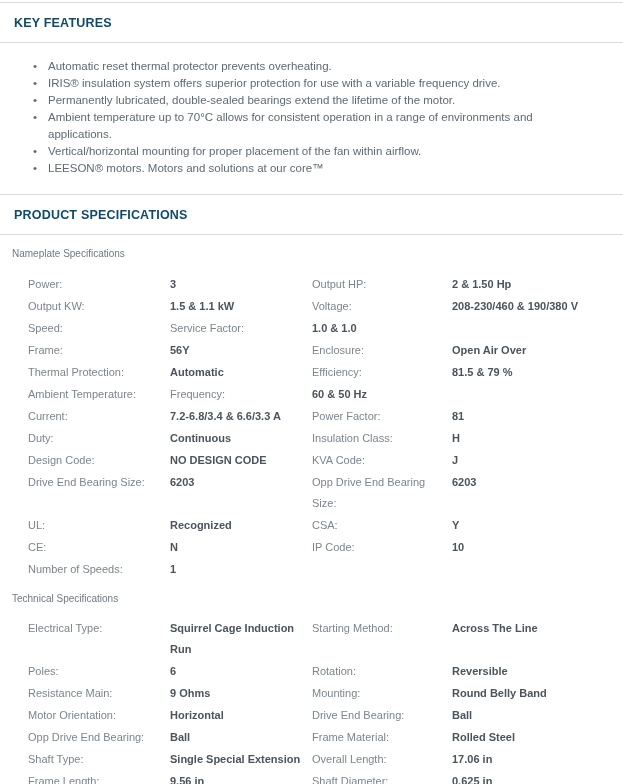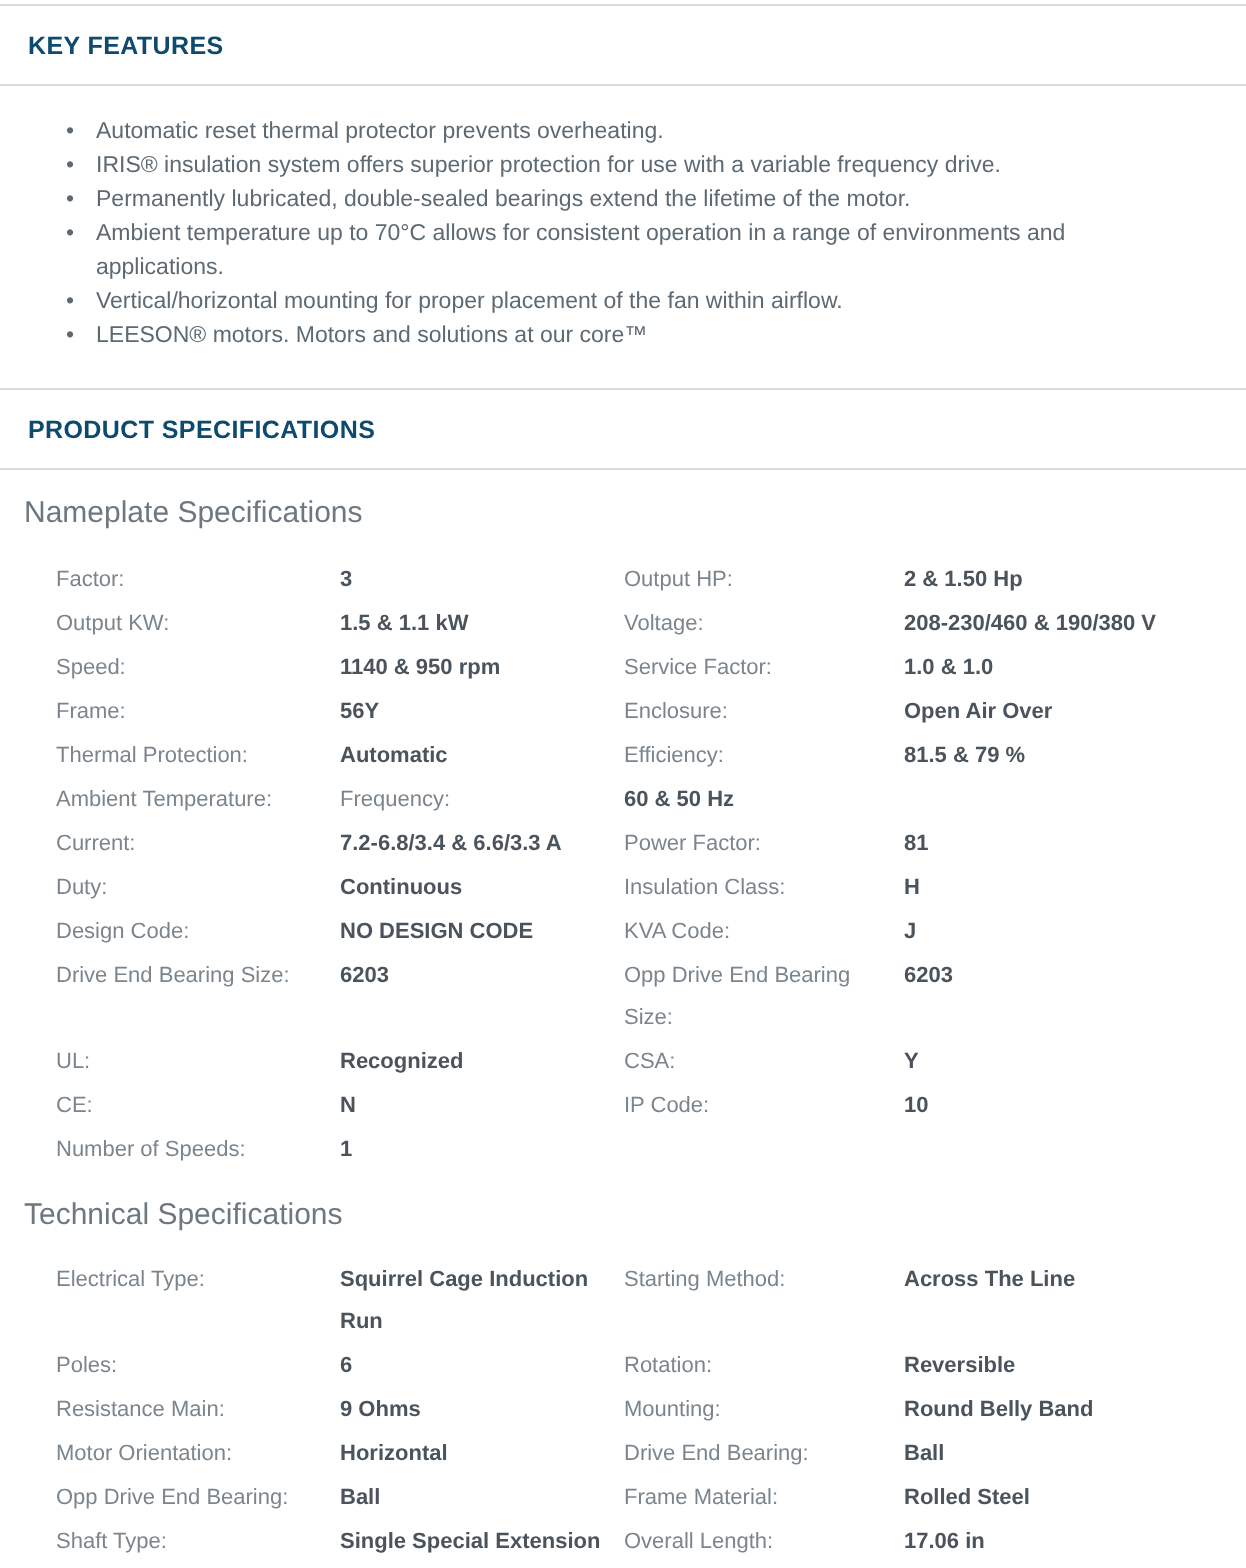--- a/index.html
+++ b/index.html
@@ -45,21 +45,21 @@
   .bullet {
     position: absolute;
     left: 33px;
     top: 0;
     color: #5d6a73;
     font-size: 11.5px;
     line-height: 17px;
   }
   .subheading {
     margin: 13px 0 0 12px;
-    font-size: 15px;
+    font-size: 10px;
     font-weight: 400;
     color: #6e7880;
   }
   .spec-table {
     margin-top: 15px;
     padding: 0 8px 0 28px;
   }
   .spec-row {
     display: grid;
     grid-template-columns: 142px 142px 140px 1fr;
@@ -127,36 +127,35 @@
   <hr class="rule">
 
   <section>
     <h2 class="section-title">PRODUCT SPECIFICATIONS</h2>
     <hr class="rule">
 
     <h3 class="subheading">Nameplate Specifications</h3>
     <div class="spec-table">
 
         <div class="spec-row">
-          <div class="spec-label">Factor:</div>
+          <div class="spec-label">Power:</div>
           <div class="spec-value">3</div>
           <div class="spec-label">Output HP:</div>
           <div class="spec-value">2 &amp; 1.50 Hp</div>
         </div>
 
         <div class="spec-row">
           <div class="spec-label">Output KW:</div>
           <div class="spec-value">1.5 &amp; 1.1 kW</div>
           <div class="spec-label">Voltage:</div>
           <div class="spec-value">208-230/460 &amp; 190/380 V</div>
         </div>
 
         <div class="spec-row">
           <div class="spec-label">Speed:</div>
-          <div class="spec-value">1140 &amp; 950 rpm</div>
           <div class="spec-label">Service Factor:</div>
           <div class="spec-value">1.0 &amp; 1.0</div>
         </div>
 
         <div class="spec-row">
           <div class="spec-label">Frame:</div>
           <div class="spec-value">56Y</div>
           <div class="spec-label">Enclosure:</div>
           <div class="spec-value">Open Air Over</div>
         </div>

